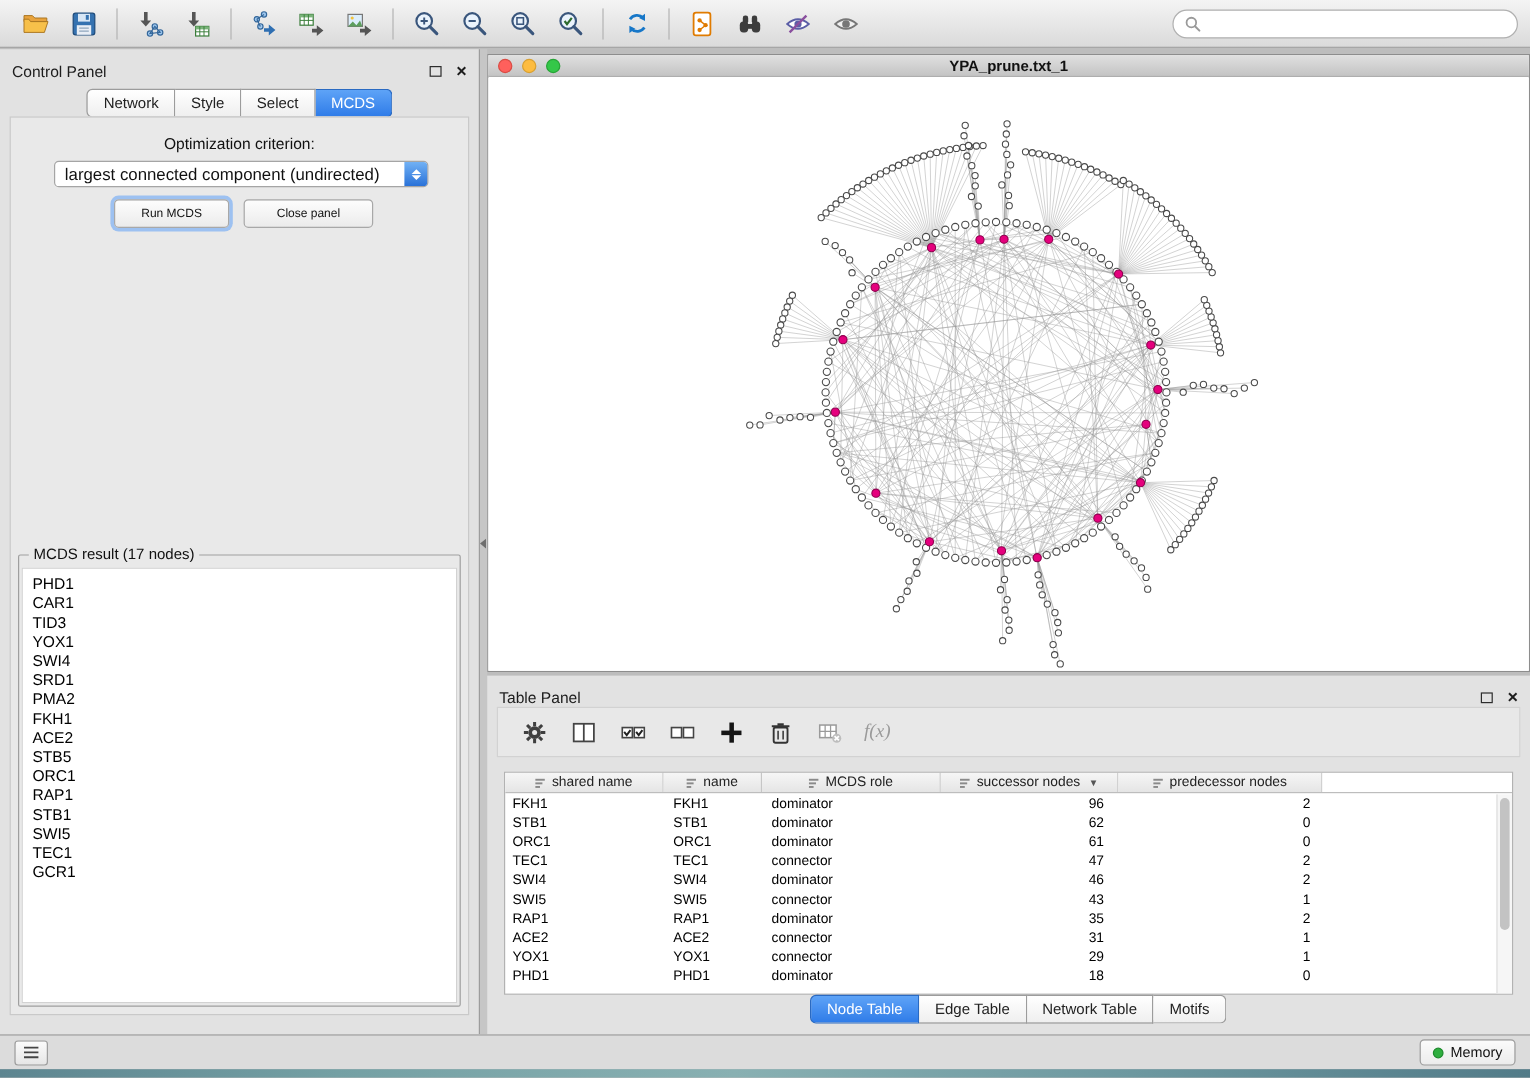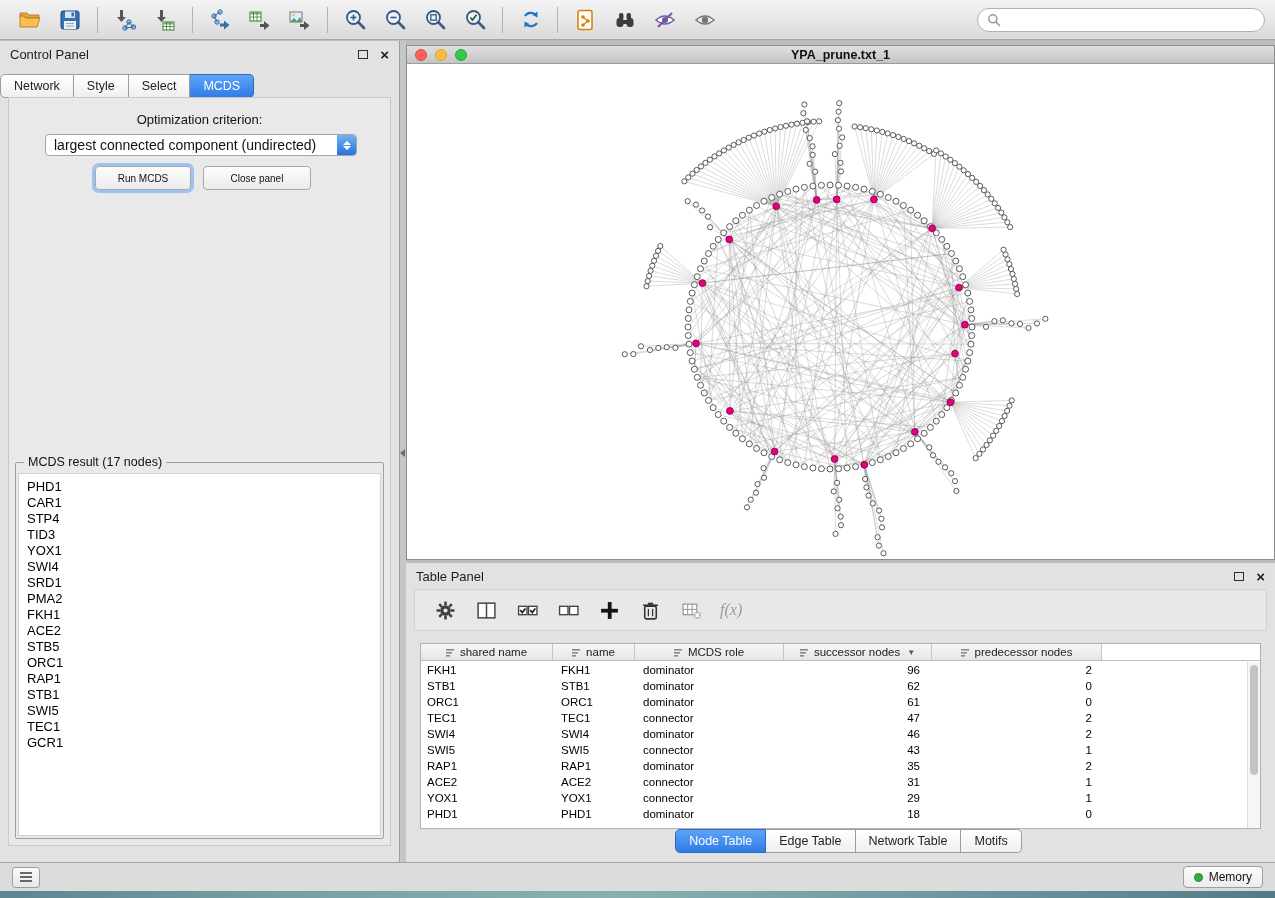--- a/index.html
+++ b/index.html
@@ -11,28 +11,28 @@
   .toolbar{position:absolute;left:0;top:0;width:1275px;height:40px;
     background:linear-gradient(#f4f4f4,#dadada);border-bottom:1px solid #a6a6a6;
     display:flex;align-items:center;padding:0 10px}
   .tbtn{width:40px;height:32px;display:flex;align-items:center;justify-content:center;border-radius:4px;cursor:default}
   .tsep{width:1px;height:26px;background:#b3b3b3;margin:0 7px}
   .search-box{margin-left:auto;width:288px;height:24px;background:#fff;border:1px solid #b0b0b0;
     border-radius:12px;display:flex;align-items:center;padding:0 9px;gap:5px}
   .search-box input{border:none;outline:none;flex:1;font-size:12px;background:transparent;color:#333}
 
   
-  .panel-header{height:26px;display:flex;align-items:center;padding:0 10px;font-size:13px;color:#1d1d1d}
+  .panel-header{height:26px;display:flex;align-items:flex-end;padding:0 10px;font-size:13px;color:#1d1d1d}
   .win-icons{margin-left:auto;display:flex;gap:12px;align-items:center}
   .float-icon{width:10px;height:9px;border:1.5px solid #2c2c2c;display:inline-block;background:transparent}
   .close-icon{font-size:15px;font-weight:bold;color:#1d1d1d;line-height:1}
 
   
   .control-panel{position:absolute;left:0;top:41px;width:400px;height:821px;background:#e2e2e2;border-right:1px solid #9d9d9d}
-  .cp-tabs{position:absolute;top:33px;left:0;right:0;display:flex;justify-content:flex-start}
+  .cp-tabs{position:absolute;top:33px;left:0;right:0;display:flex;justify-content:center}
   .seg{font-size:12.5px;padding:4px 13px;background:linear-gradient(#ffffff,#efefef);
     border:1px solid #9c9c9c;border-left:none;color:#222;cursor:default}
   .seg:first-child{border-left:1px solid #9c9c9c;border-radius:5px 0 0 5px}
   .seg:last-child{border-radius:0 5px 5px 0}
   .seg.active{background:linear-gradient(#5ea3f7,#2f7ce8);color:#fff;border-color:#2a6ac2}
   .cp-body{position:absolute;top:56px;left:8px;right:8px;bottom:16px;background:#e9e9e9;border:1px solid #c9c9c9}
   .opt-label{position:absolute;top:14px;left:0;right:0;text-align:center;font-size:13px;color:#111}
   .dropdown{position:absolute;top:36px;left:36px;width:312px;height:22px;background:#fff;
     border:1px solid #a5a5a5;border-radius:4px;display:flex;align-items:center}
   .dropdown .dd-text{flex:1;font-size:14px;padding-left:8px;color:#111;white-space:nowrap;overflow:hidden}
@@ -275,21 +275,20 @@
             <i class="dd-down"></i>
           </span>
       </div>
       <button class="btn run">Run MCDS</button>
       <button class="btn closep">Close panel</button>
       <div class="groupbox">
         <legend>MCDS result (17 nodes)</legend>
         <div class="mcds-list">
             <div class="mcds-item">PHD1</div>
             <div class="mcds-item">CAR1</div>
-            <div class="mcds-item">STP4</div>
             <div class="mcds-item">TID3</div>
             <div class="mcds-item">YOX1</div>
             <div class="mcds-item">SWI4</div>
             <div class="mcds-item">SRD1</div>
             <div class="mcds-item">PMA2</div>
             <div class="mcds-item">FKH1</div>
             <div class="mcds-item">ACE2</div>
             <div class="mcds-item">STB5</div>
             <div class="mcds-item">ORC1</div>
             <div class="mcds-item">RAP1</div>

